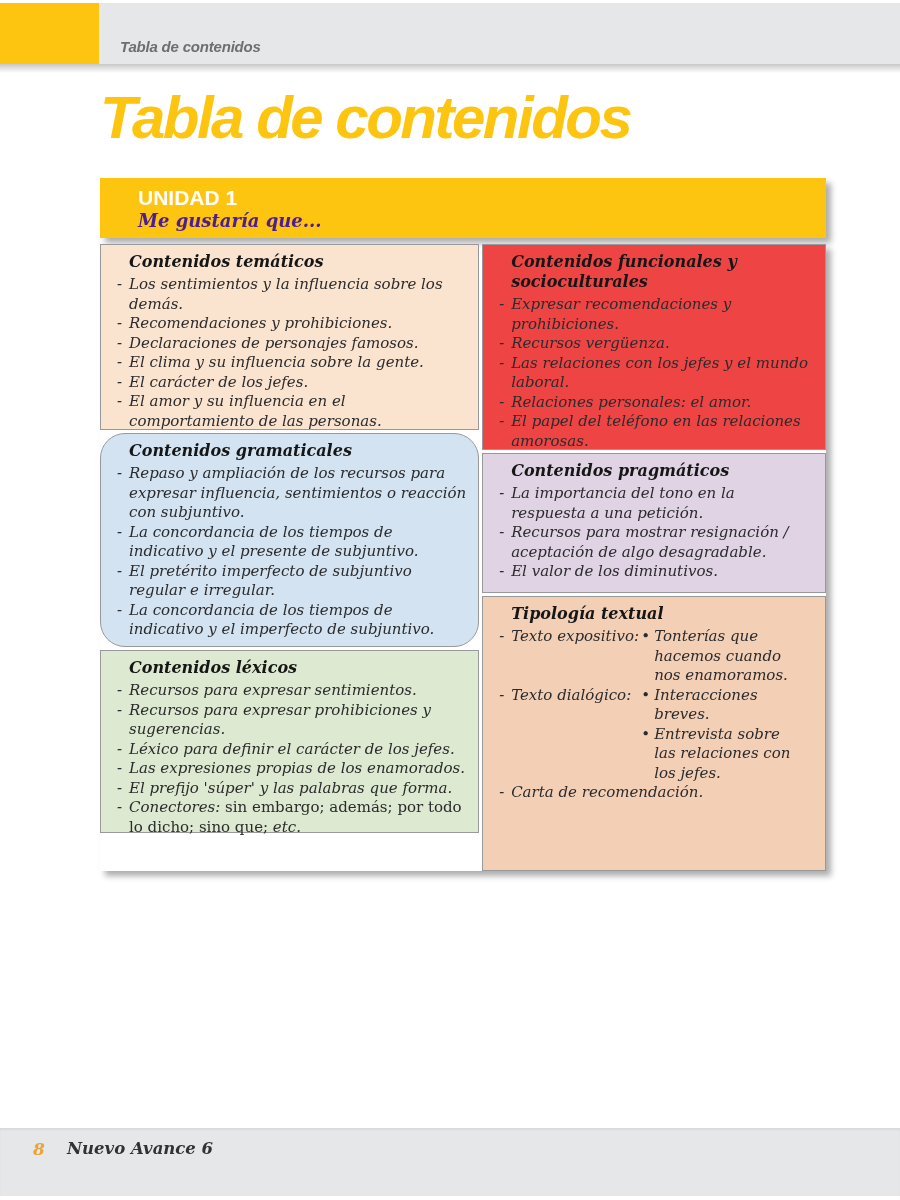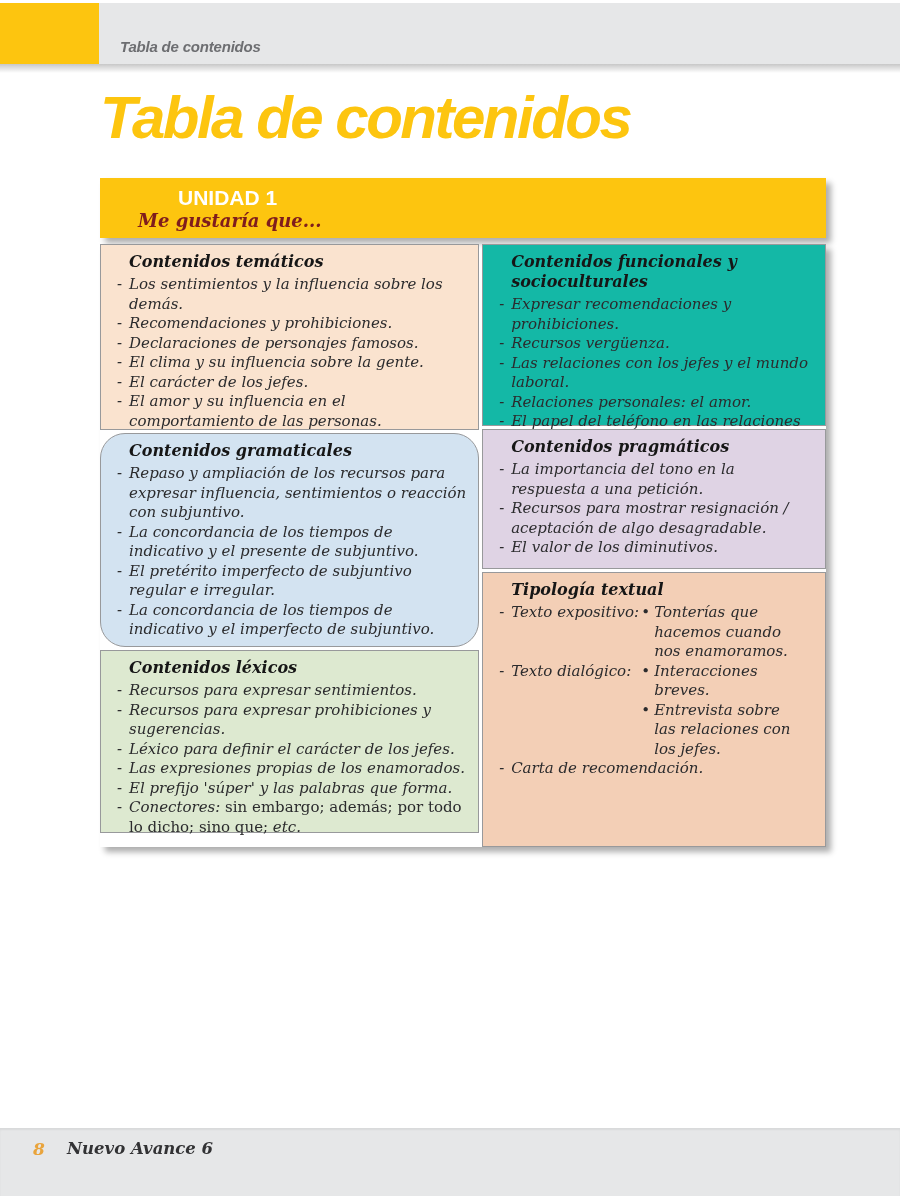--- a/index.html
+++ b/index.html
@@ -17,35 +17,35 @@
 
   
   .page-title{position:absolute;left:100px;top:88px;line-height:1;
     font-family:"Liberation Sans", sans-serif;font-style:italic;font-weight:bold;
     font-size:60px;color:#fdc50f;letter-spacing:-2.5px;}
 
   
   .unidad{position:absolute;left:100px;top:178px;width:726px;height:60px;box-sizing:border-box;
     background:#fdc50f;box-shadow:5px 5px 6px rgba(0,0,0,0.32);padding:8px 0 0 38px;}
   .unidad-name{font-family:"Liberation Sans", sans-serif;font-weight:bold;
-    font-size:21px;color:#ffffff;line-height:1.1;margin-left:40px;}
+    font-size:21px;color:#ffffff;line-height:1.1;}
   .unidad-sub{font-family:"DejaVu Serif", serif;font-style:italic;font-weight:bold;
-    font-size:18px;color:#7f1d1d;line-height:1.2;margin-top:1px;}
+    font-size:18px;color:#4c1d95;line-height:1.2;margin-top:1px;}
 
   
   .grid{position:absolute;left:100px;top:244px;width:726px;display:flex;gap:3px;
     box-shadow:5px 5px 6px rgba(0,0,0,0.32);}
   .col{display:flex;flex-direction:column;gap:3px;}
   .col-left{width:387px;}
   .col-right{width:351px;}
   .box{box-sizing:border-box;border:1px solid #98999b;padding:7px 12px 4px 16px;}
   .b-tem {height:186px;background:#fae3cf;}
   .b-gram{height:214px;background:#d3e3f1;border-radius:25px;}
   .b-lex {height:183px;background:#dde9d0;}
-  .b-fun {height:182px;background:#14b8a6;}
+  .b-fun {height:206px;background:#ef4444;}
   .b-prag{height:140px;background:#dfd3e4;}
   .b-tip {height:275px;background:#f3cfb6;padding-right:20px;}
 
   .sec-title{margin:0 0 3px 12px;font-size:16px;line-height:20px;
     font-weight:bold;font-style:italic;color:#161616;}
   .item{display:flex;font-style:italic;font-size:15px;line-height:19.5px;color:#2b2b2d;}
   .item .m{width:12px;flex:none;}
   .item .t{flex:1;}
   .roman{font-style:normal;}
 

